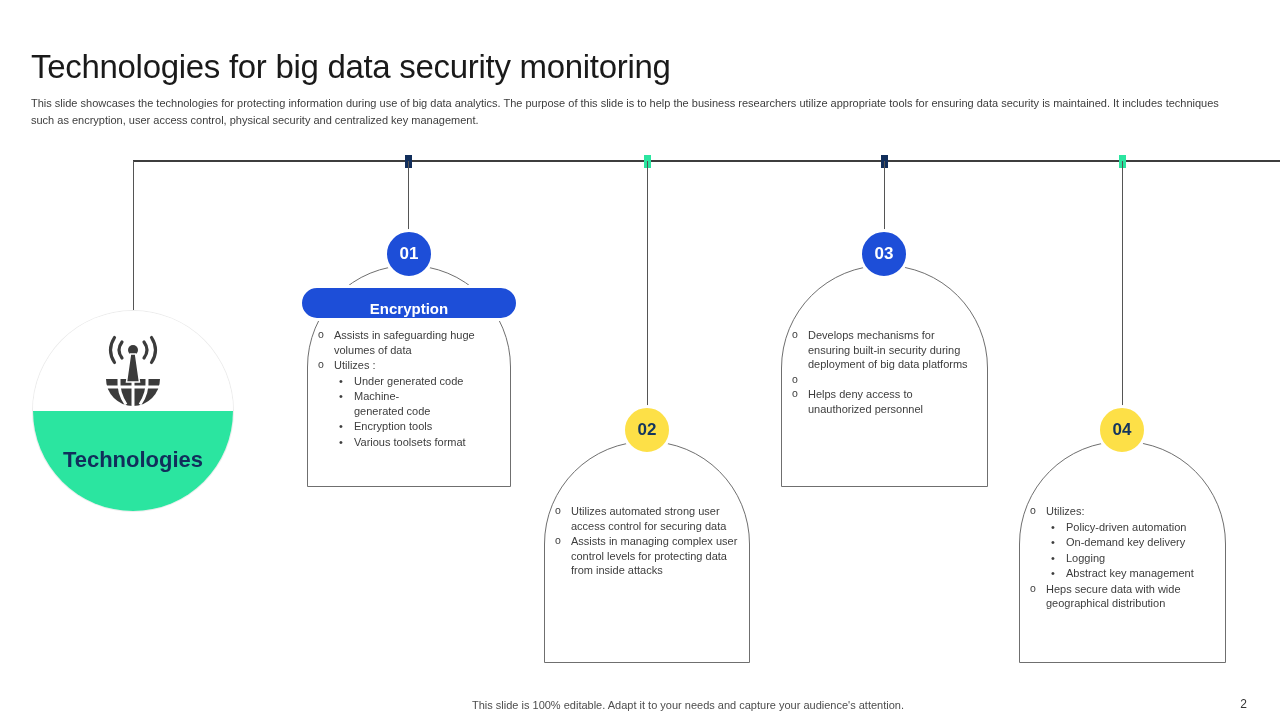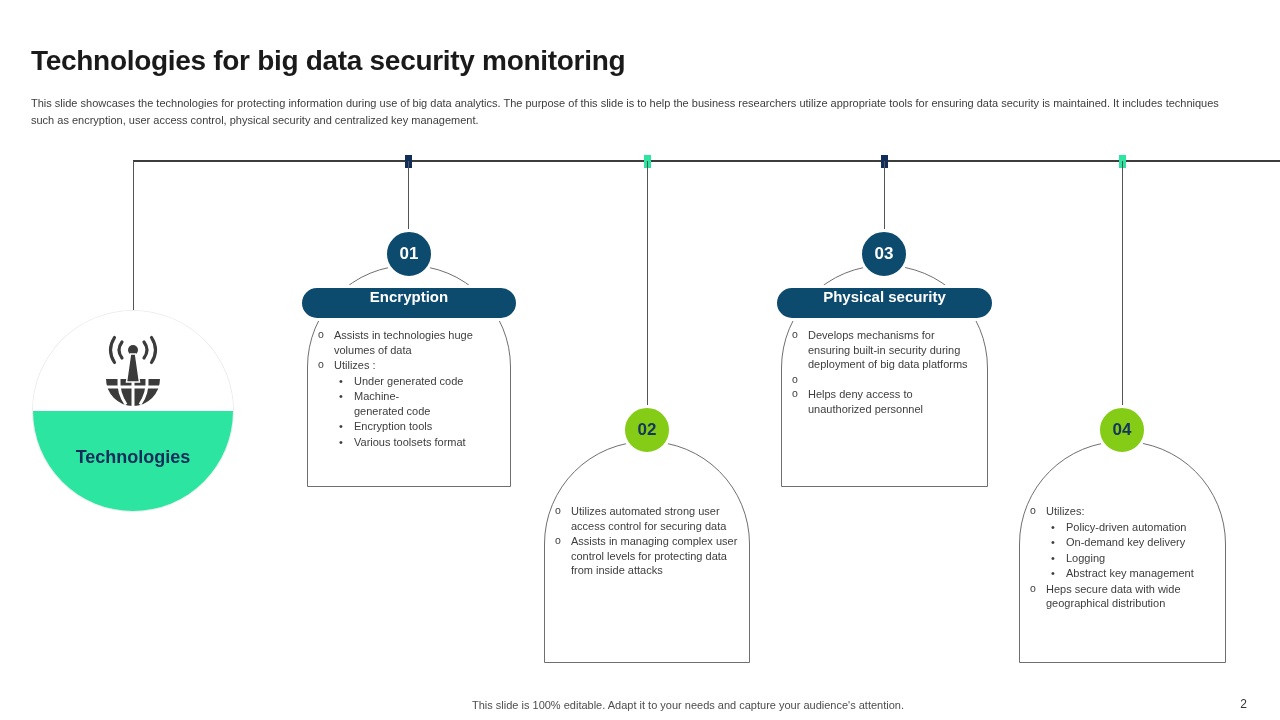--- a/index.html
+++ b/index.html
@@ -1,21 +1,21 @@
 <!DOCTYPE html>
 <html><head>
 <meta charset="utf-8">
 <style>
   html,body{margin:0;padding:0;}
   body{
     width:1280px;height:720px;position:relative;overflow:hidden;
     background:#ffffff;font-family:"Liberation Sans",sans-serif;
   }
   .title{
-    position:absolute;left:31px;top:26px;font-size:28px;font-weight:700;
+    position:absolute;left:31px;top:26px;font-size:33px;font-weight:400;
     color:#1a1a1a;letter-spacing:-0.3px;text-align:center;
   }
   .desc{
     position:absolute;left:31px;top:84px;width:1192px;font-size:11px;
     line-height:1.55;color:#3d3d3d;
   }
   
   .timeline{position:absolute;left:133px;top:160px;width:1147px;height:2px;background:#3d3d3d;}
   .marker{position:absolute;top:155px;width:7px;height:13px;}
   .marker.navy{background:#112E5B}
@@ -30,51 +30,51 @@
 
   
   .hub{
     position:absolute;left:33px;top:311px;width:200px;height:200px;border-radius:50%;
     background:linear-gradient(to bottom,#ffffff 50%,#2BE5A0 50%);
     box-shadow:0 0 0 1px #ececec;
   }
   .hub-icon{position:absolute;left:60px;top:24px;}
   .hub-label{
     position:absolute;left:0;width:200px;top:136px;text-align:center;
-    color:#112E5B;font-weight:bold;font-size:18px;
+    color:#112E5B;font-weight:bold;font-size:22px;
   }
 
   
   .card{position:absolute;width:207px;height:256px;}
   .c1{left:307px;top:231px;width:204px}
   .c2{left:544px;top:407px;width:206px}
   .c3{left:781px;top:231px}
   .c4{left:1019px;top:407px}
   .cbody{
     position:absolute;left:0;top:34px;width:100%;height:222px;box-sizing:border-box;
     border:1px solid #6f6f6f;border-radius:103px 103px 0 0;background:transparent;
   }
   .pill{
     position:absolute;box-sizing:border-box;border:3px solid #ffffff;border-radius:22px;
-    display:flex;align-items:flex-start;justify-content:center;text-align:center;
+    display:flex;align-items:flex-end;justify-content:center;text-align:center;
     font-weight:bold;font-size:15px;line-height:1.22;
   }
   .c1 .pill{left:-8px;top:54px;width:220px;height:36px}
   .c2 .pill{left:-7px;top:55px;width:220px;height:36px}
   .c3 .pill{left:-7px;top:54px;width:221px;height:36px}
   .c4 .pill{left:-7px;top:50px;width:221px;height:42px}
   .pill span{white-space:pre-line}
   .num{
     position:absolute;top:-2px;width:50px;height:50px;box-sizing:border-box;
     border:3px solid #ffffff;border-radius:50%;
     display:flex;align-items:center;justify-content:center;font-weight:bold;font-size:17px;
   }
   .c1 .num{left:77px}.c2 .num{left:78px}.c3 .num{left:78px}.c4 .num{left:78px}
-  .card.navy .pill,.card.navy .num{background:#0c4a6e;color:#ffffff}
-  .card.green .pill,.card.green .num{background:#84cc16;color:#13355e}
+  .card.navy .pill,.card.navy .num{background:#1d4ed8;color:#ffffff}
+  .card.green .pill,.card.green .num{background:#fde047;color:#13355e}
 
   .bullets{position:absolute;left:9px;top:97px;width:188px;}
   .brow{display:flex;font-size:11px;line-height:1.32;color:#3d3d3d;margin-bottom:1px;}
   .bm{flex:0 0 18px;padding-left:2px;box-sizing:border-box;}
   .b-main .bm{font-size:10.5px}
   .b-sub{padding-left:21px}
   .b-sub .bm{flex:0 0 17px}
   .bt{white-space:pre-line}
 
   .footer{
@@ -123,21 +123,21 @@
 
 <div class="card navy c1">
   <div class="cbody"></div>
   <div class="pill">
     <span>Encryption</span>
   </div>
   <div class="num">01</div>
   <div class="bullets">
       <div class="brow b-main">
         <span class="bm">o</span>
-        <span class="bt">Assists in technologies huge volumes of data</span>
+        <span class="bt">Assists in safeguarding huge volumes of data</span>
       </div>
       <div class="brow b-main">
         <span class="bm">o</span>
         <span class="bt">Utilizes :</span>
       </div>
       <div class="brow b-sub">
         <span class="bm">•</span>
         <span class="bt">Under generated code</span>
       </div>
       <div class="brow b-sub">
@@ -166,23 +166,20 @@
       </div>
       <div class="brow b-main">
         <span class="bm">o</span>
         <span class="bt">Assists in managing complex user control levels for protecting data from inside attacks</span>
       </div>
     </div>
 </div>
 
 <div class="card navy c3">
   <div class="cbody"></div>
-  <div class="pill">
-    <span>Physical security</span>
-  </div>
   <div class="num">03</div>
   <div class="bullets">
       <div class="brow b-main">
         <span class="bm">o</span>
         <span class="bt">Develops mechanisms for ensuring built-in security during deployment of big data platforms</span>
       </div>
       <div class="brow b-main">
         <span class="bm">o</span>
       </div>
       <div class="brow b-main">

